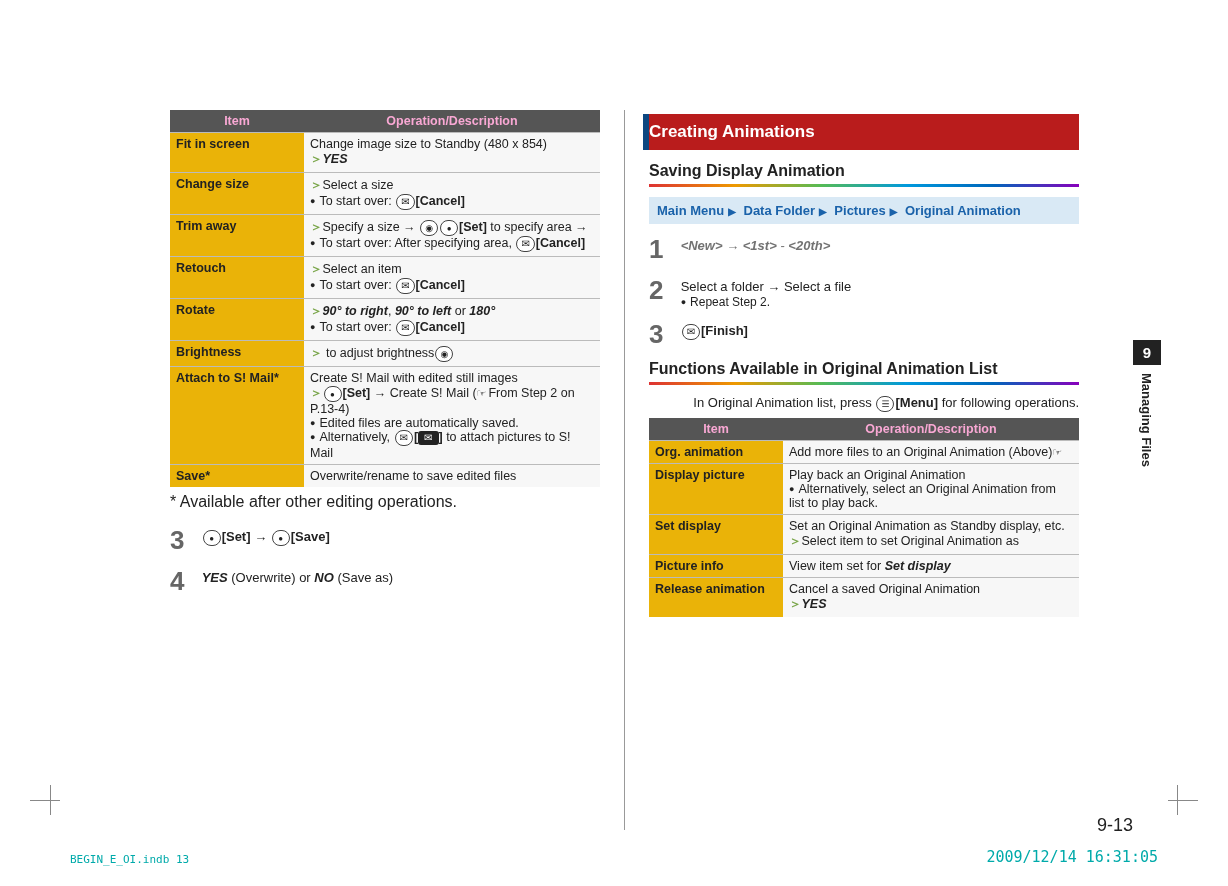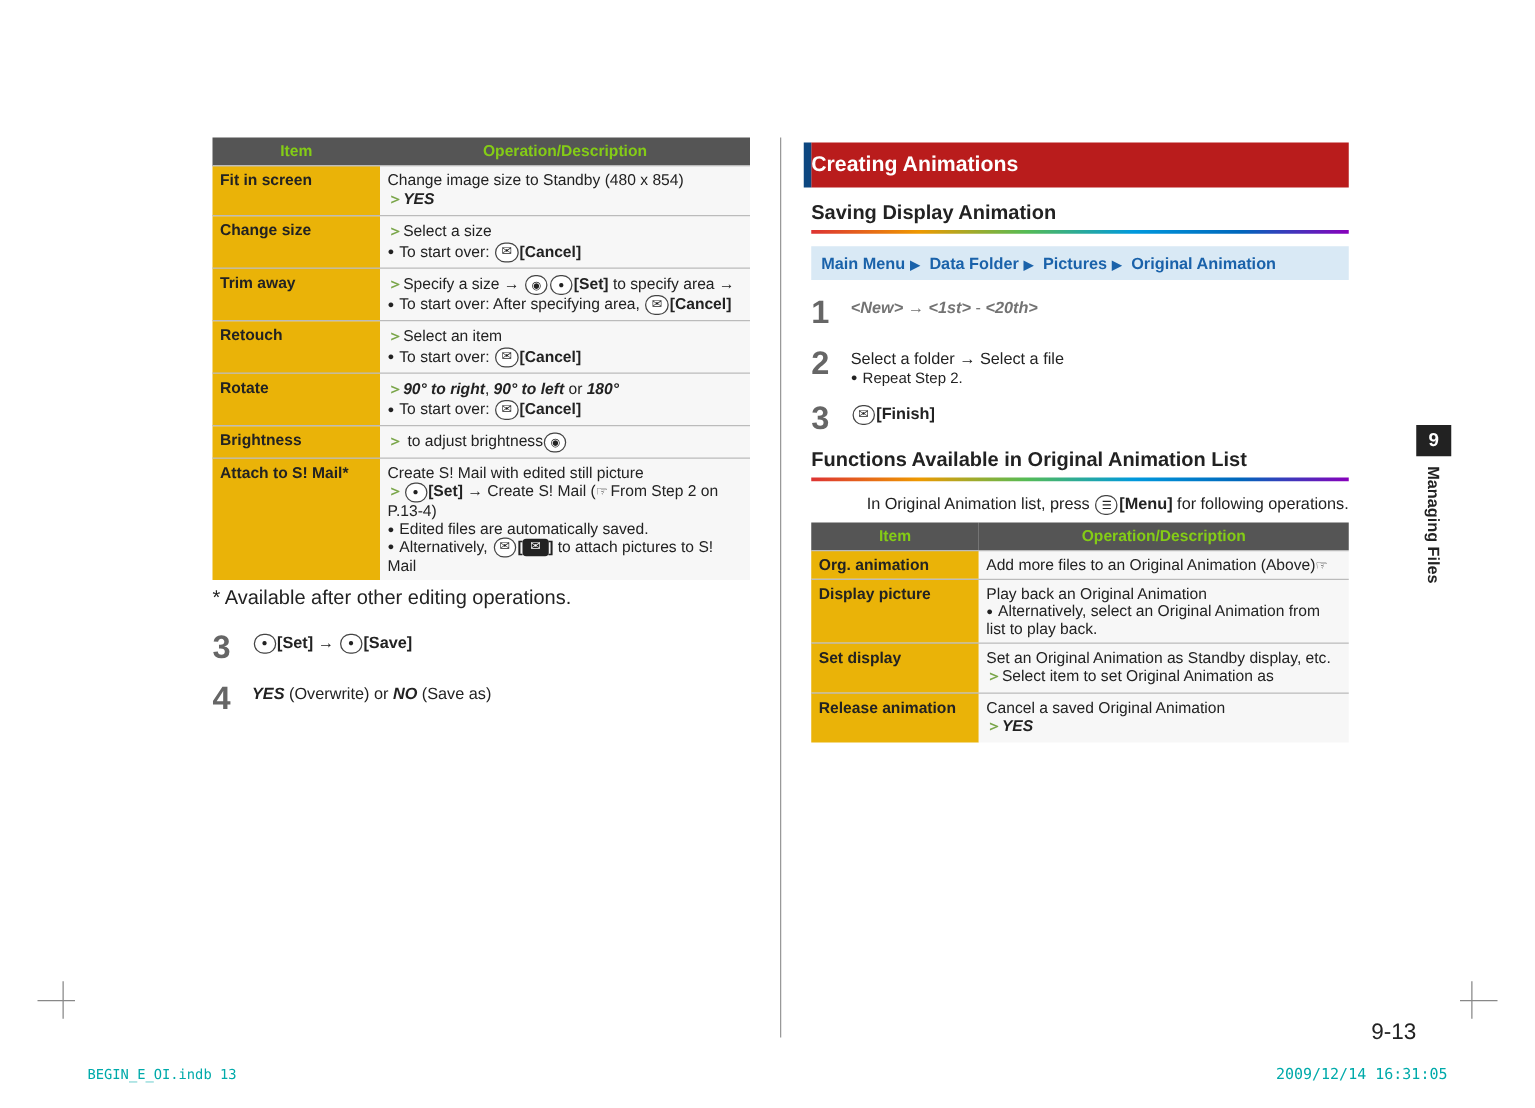--- a/index.html
+++ b/index.html
@@ -32,21 +32,21 @@
   }
 
   
   table.optable {
     width: 100%;
     border-collapse: collapse;
     font-size: 12.5px;
   }
   table.optable th {
     background: #555;
-    color: #84cc16;
+    color: #f9a8d4;
     font-weight: bold;
     padding: 4px 6px;
     text-align: center;
   }
   table.optable td {
     padding: 4px 6px;
     vertical-align: top;
     border-top: 1px solid #bbb;
   }
   table.optable td.item {
@@ -177,21 +177,21 @@
     left: 70px;
     bottom: 20px;
     font-size: 11px;
     color: #0aa;
     font-family: monospace;
   }
   .footer-right {
     position: absolute;
     right: 70px;
     bottom: 20px;
-    font-size: 12px;
+    font-size: 15px;
     color: #0aa;
     font-family: monospace;
   }
 
   
   .cropmark {
     position: absolute;
     width: 40px; height: 40px;
   }
   .cropmark::before, .cropmark::after {
@@ -259,24 +259,30 @@
           </tr>
           <tr>
             <td class="item">Brightness</td>
             <td class="desc">
               <div><span class="chev">＞</span><span> to adjust brightness</span><span class="key nav"></span></div>
             </td>
           </tr>
           <tr>
             <td class="item">Attach to S! Mail*</td>
             <td class="desc">
-              <div><span>Create S! Mail with edited still picture</span></div>
+              <div><span>Create S! Mail with edited still images</span></div>
               <div><span class="chev">＞</span><span class="key center"></span><span class="bold">[Set]</span><span> → Create S! Mail (</span><span class="hand"></span><span>From Step 2 on P.13-4)</span></div>
               <div><span class="bullet"></span><span>Edited files are automatically saved.</span></div>
               <div><span class="bullet"></span><span>Alternatively, </span><span class="key mail"></span><span class="bold">[</span><span class="blackkey"></span><span class="bold">]</span><span> to attach pictures to S! Mail</span></div>
+            </td>
+          </tr>
+          <tr>
+            <td class="item">Save*</td>
+            <td class="desc">
+              <div><span>Overwrite/rename to save edited files</span></div>
             </td>
           </tr>
         </tbody>
     </table>
 
     <div class="footnote">* Available after other editing operations.</div>
 
     <div class="step">
       <span class="stepnum">3</span>
       <span class="stepbody">
@@ -359,20 +365,26 @@
             </td>
           </tr>
           <tr>
             <td class="item">Set display</td>
             <td class="desc">
               <div><span>Set an Original Animation as Standby display, etc.</span></div>
               <div><span class="chev">＞</span><span>Select item to set Original Animation as</span></div>
             </td>
           </tr>
           <tr>
+            <td class="item">Picture info</td>
+            <td class="desc">
+              <div><span>View item set for </span><span class="boldit">Set display</span></div>
+            </td>
+          </tr>
+          <tr>
             <td class="item">Release animation</td>
             <td class="desc">
               <div><span>Cancel a saved Original Animation</span></div>
               <div><span class="chev">＞</span><span class="boldit">YES</span></div>
             </td>
           </tr>
         </tbody>
     </table>
 
     <div class="sidebar-tab">

